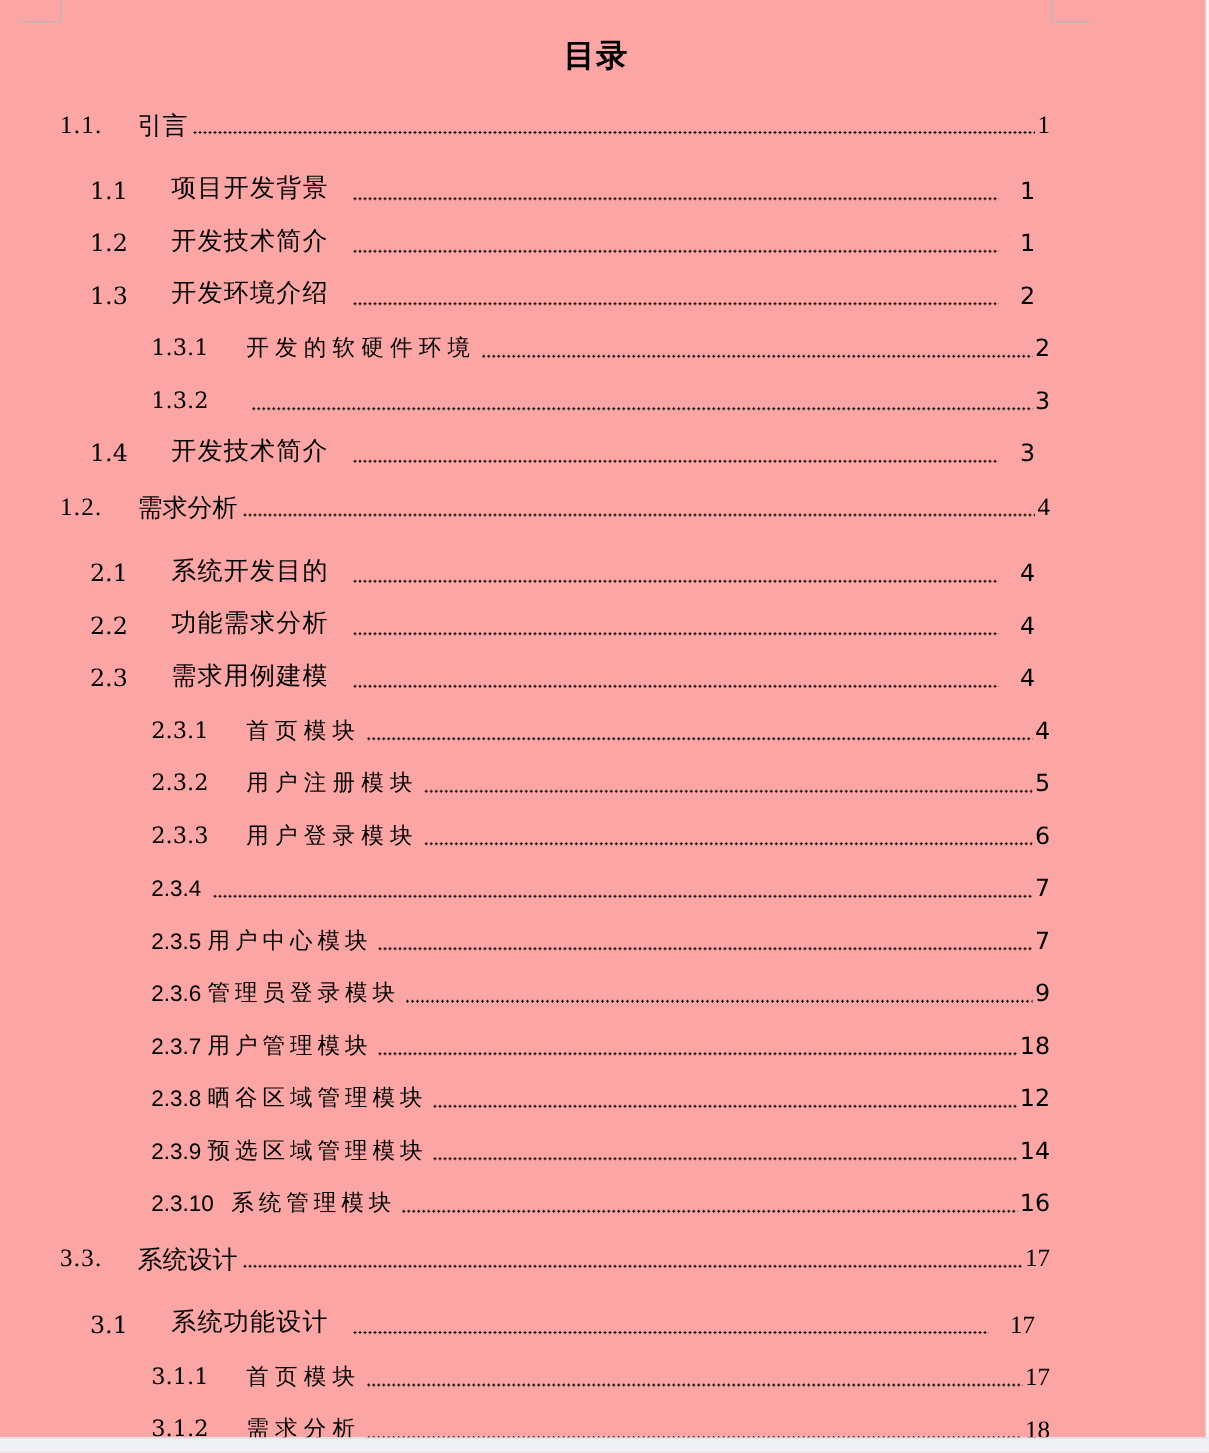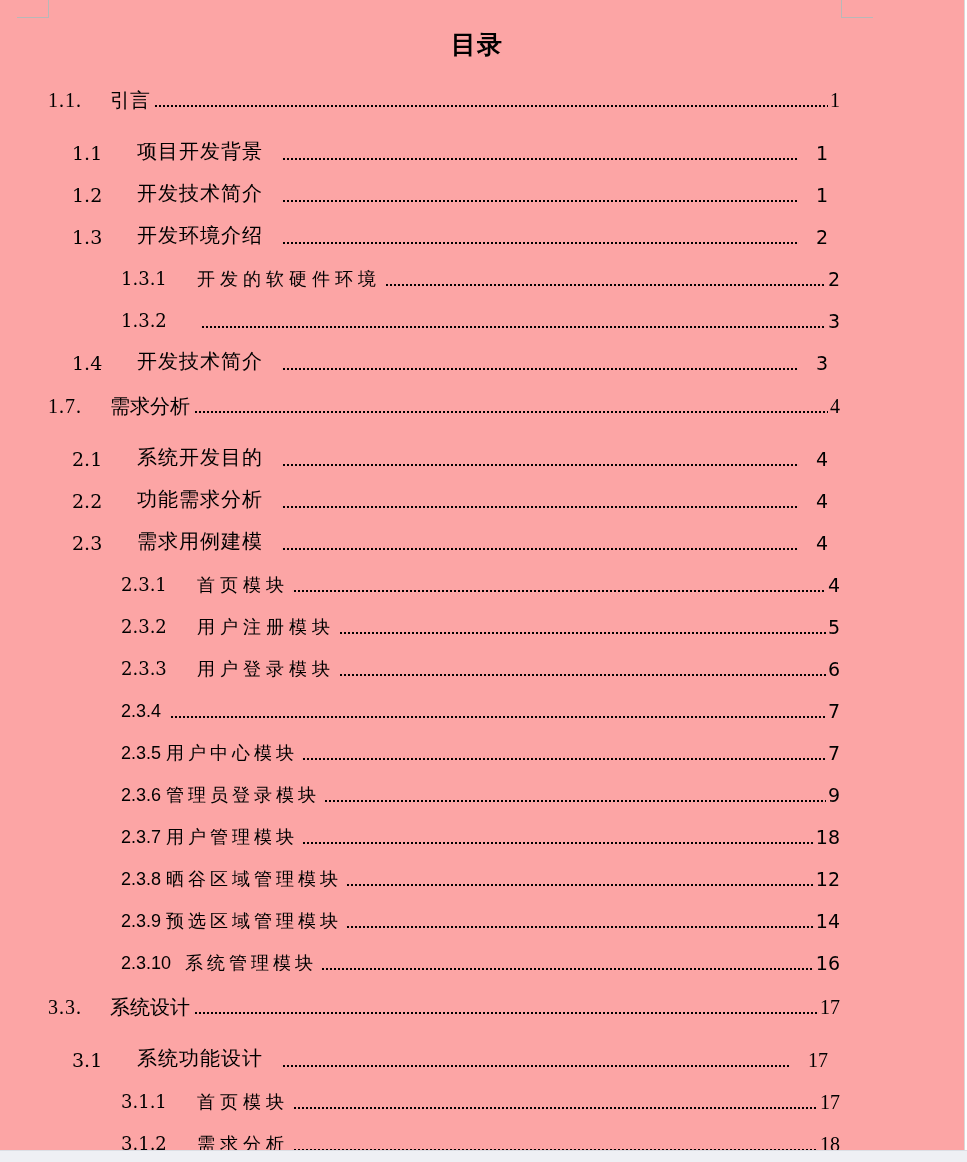--- a/index.html
+++ b/index.html
@@ -122,21 +122,21 @@
     </div>
 
     <div class="entry l2" style="top:349px">
       <span class="num">1.4</span>
       <span class="text">开发技术简介</span>
       <span class="leader"></span>
       <span class="page-num">3</span>
     </div>
 
     <div class="entry l1" style="top:392px">
-      <span class="num">1.7.</span>
+      <span class="num">1.2.</span>
       <span class="text">需求分析</span>
       <span class="leader"></span>
       <span class="page-num">4</span>
     </div>
 
     <div class="entry l2" style="top:445px">
       <span class="num">2.1</span>
       <span class="text">系统开发目的</span>
       <span class="leader"></span>
       <span class="page-num">4</span>

